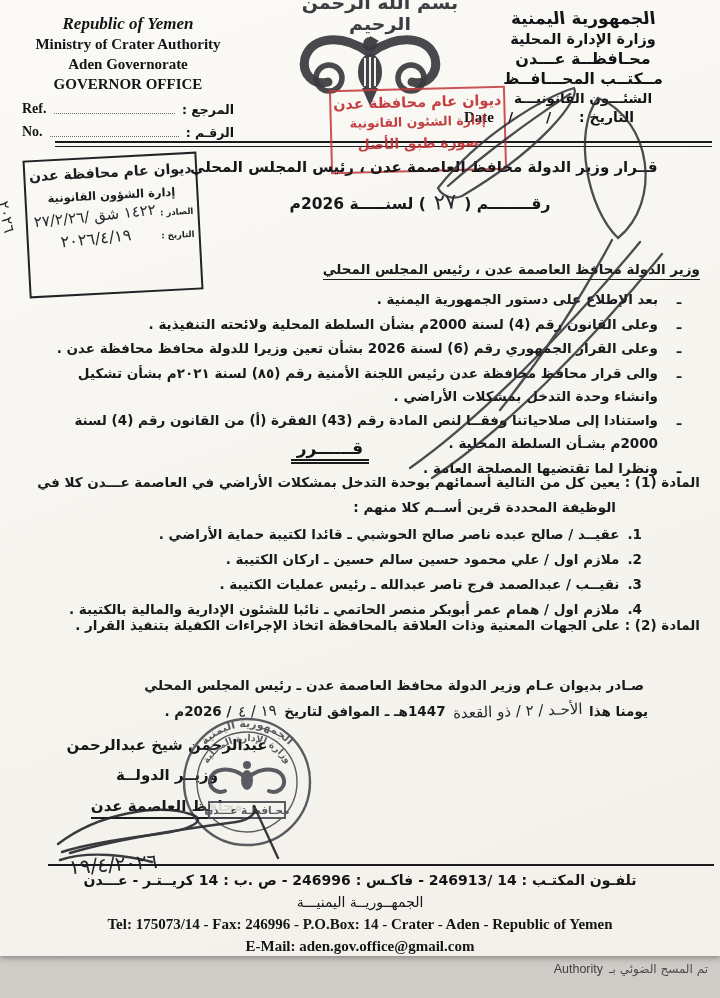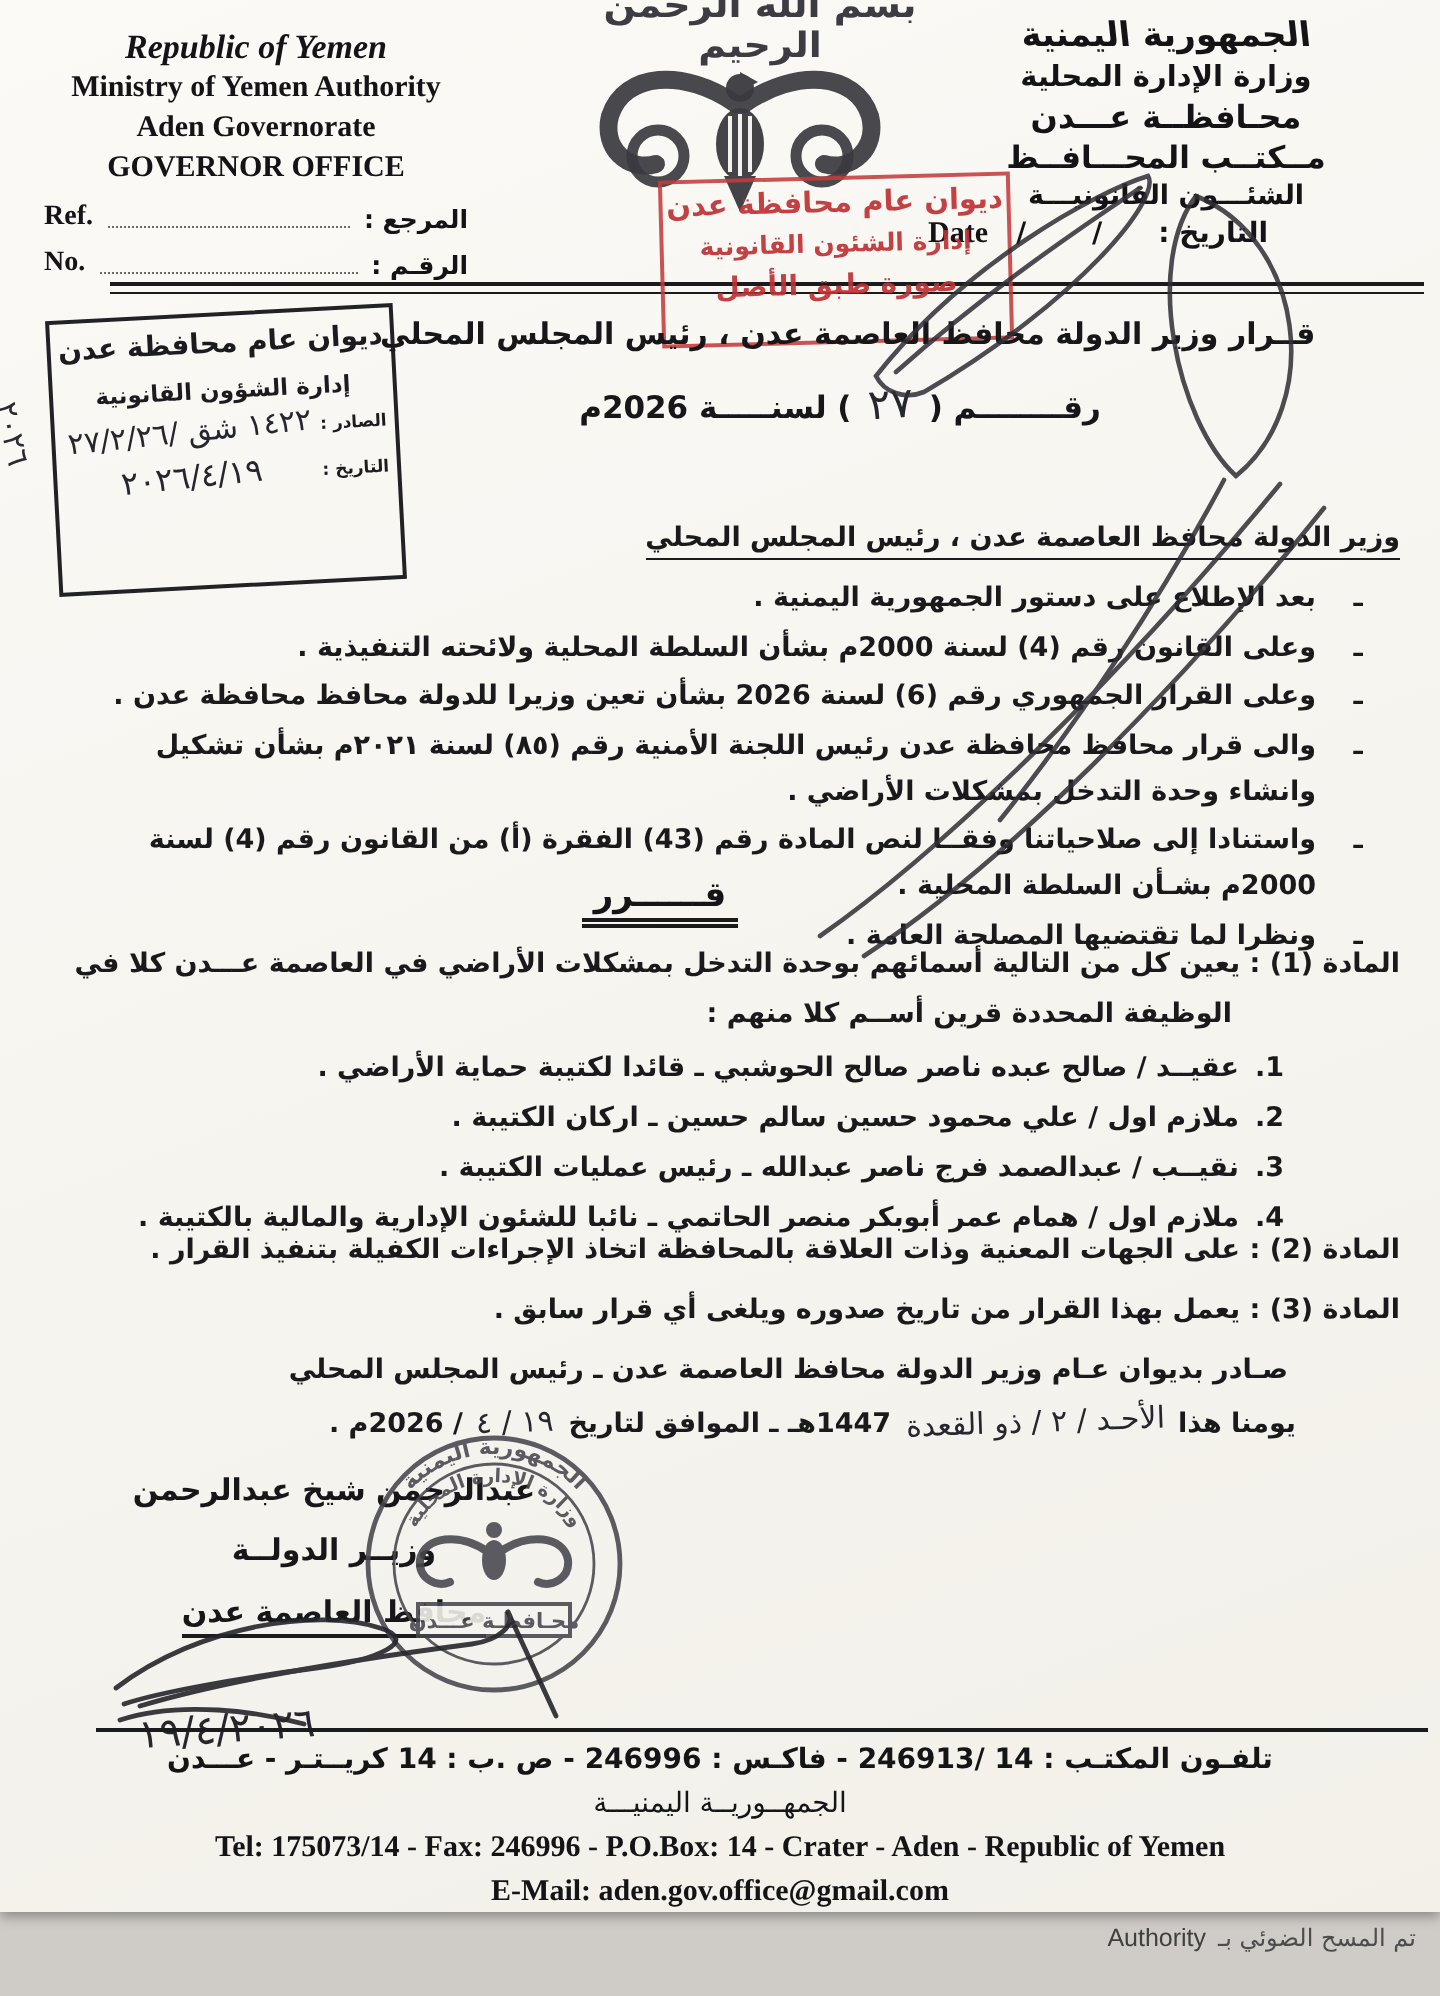--- a/index.html
+++ b/index.html
@@ -123,21 +123,21 @@
   .pen-overlay{position:absolute;left:0;top:0;pointer-events:none;}
   svg text{font-family:"DejaVu Sans",sans-serif;}
 </style>
 </head>
 <body>
 
 <div class="paper">
 
   <div class="hdr-left">
     <div class="l1">Republic of Yemen</div>
-    <div class="l2">Ministry of Yemen Authority</div>
+    <div class="l2">Ministry of Crater Authority</div>
     <div class="l3">Aden Governorate</div>
     <div class="l4">GOVERNOR OFFICE</div>
     <div class="noref">
       <span class="en">Ref.</span>
       <span class="dots"></span>
       <span class="arl">المرجع :</span>
     </div>
     <div class="noref">
       <span class="en">No.</span>
       <span class="dots"></span>
@@ -264,24 +264,20 @@
     </div>
     <div class="aitem">
       <span class="anum">4.</span>
       <span>ملازم اول / همام عمر أبوبكر منصر الحاتمي ـ نائبا للشئون الإدارية والمالية بالكتيبة .</span>
     </div>
   </div>
 
   <div class="bodyline" style="top:614px">
     <span>المادة (2) :</span>
     <span>على الجهات المعنية وذات العلاقة بالمحافظة اتخاذ الإجراءات الكفيلة بتنفيذ القرار .</span>
-  </div>
-  <div class="bodyline" style="top:644px">
-    <span>المادة (3) :</span>
-    <span>يعمل بهذا القرار من تاريخ صدوره ويلغى أي قرار سابق .</span>
   </div>
 
   <div class="bodyline center-ish" style="top:674px">صـادر بديوان عـام وزير الدولة محافظ العاصمة عدن ـ رئيس المجلس المحلي</div>
 
   <div class="bodyline dateline" style="top:700px">
     <span>يومنا هذا</span>
     <span class="hw hwp">الأحـد / ٢ / ذو القعدة</span>
     <span>1447هـ ـ الموافق لتاريخ</span>
     <span class="hw hwp">١٩ / ٤</span>
     <span>/ 2026م .</span>

